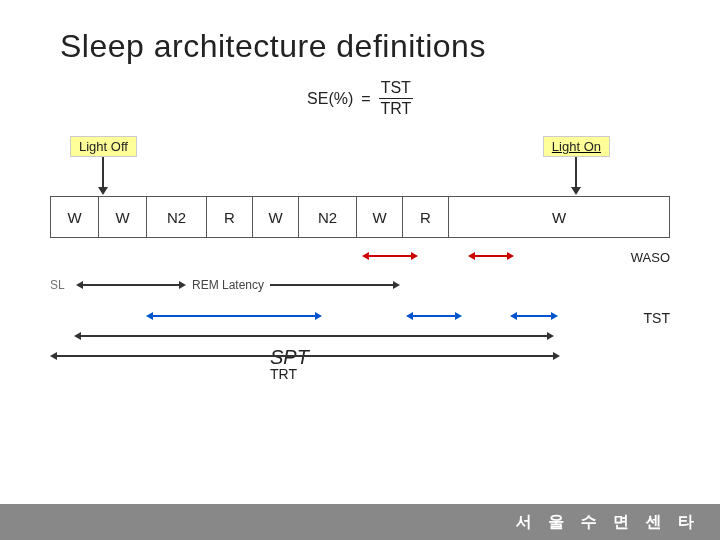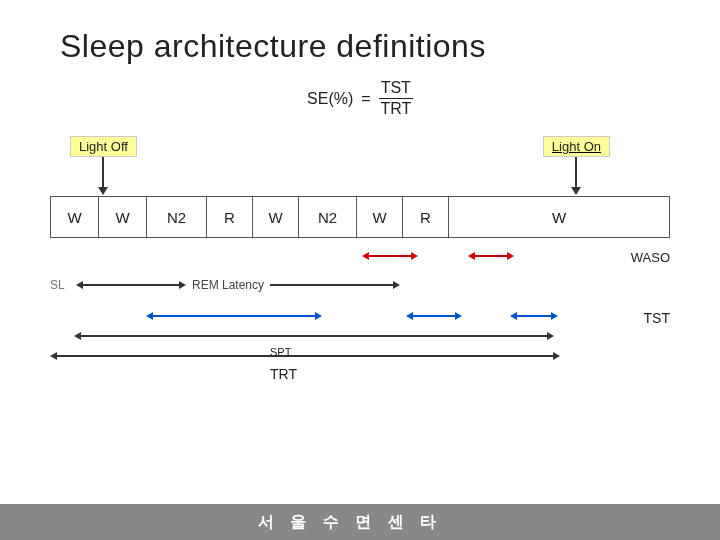--- a/index.html
+++ b/index.html
@@ -158,21 +158,21 @@
     
     .bottom-bar {
       position: absolute;
       bottom: 0;
       left: 0;
       right: 0;
       height: 36px;
       background: #888;
       display: flex;
       align-items: center;
-      justify-content: center;
+      justify-content: flex-end;
       padding-right: 20px;
     }
 
     .bottom-text {
       color: white;
       font-size: 16px;
       letter-spacing: 6px;
       font-weight: bold;
     }
 
@@ -304,21 +304,21 @@
       <div class="arr-head-right" style="border-left-color:#0055cc;"></div>
     </div>
 
     <div style="position:absolute; top:58px; left:24px; display:flex; align-items:center; gap:0;">
       <div style="display:flex; align-items:center; color:#333; width:480px;">
         <div class="arr-head-left" style="border-right-color:#333;"></div>
         <div class="dbl-arrow-line" style="flex:1; background:#333;"></div>
         <div class="arr-head-right" style="border-left-color:#333;"></div>
       </div>
     </div>
-    <span style="position:absolute; top:72px; left:220px; font-size:11px; color:#222;">SPT</span>
+    <span style="position:absolute; top:72px; left:220px; font-size:20px; color:#222;font-style:italic;">SPT</span>
 
     <div style="position:absolute; top:78px; left:0; display:flex; align-items:center; gap:0;">
       <div style="display:flex; align-items:center; color:#333; width:510px;">
         <div class="arr-head-left" style="border-right-color:#333;"></div>
         <div class="dbl-arrow-line" style="flex:1; background:#333;"></div>
         <div class="arr-head-right" style="border-left-color:#333;"></div>
       </div>
     </div>
     <span style="position:absolute; top:92px; left:220px; font-size:14px; color:#222;">TRT</span>
 

